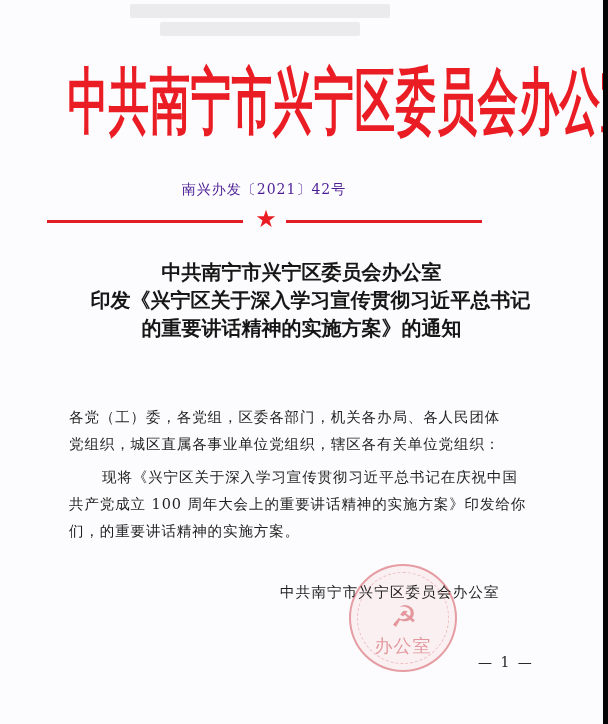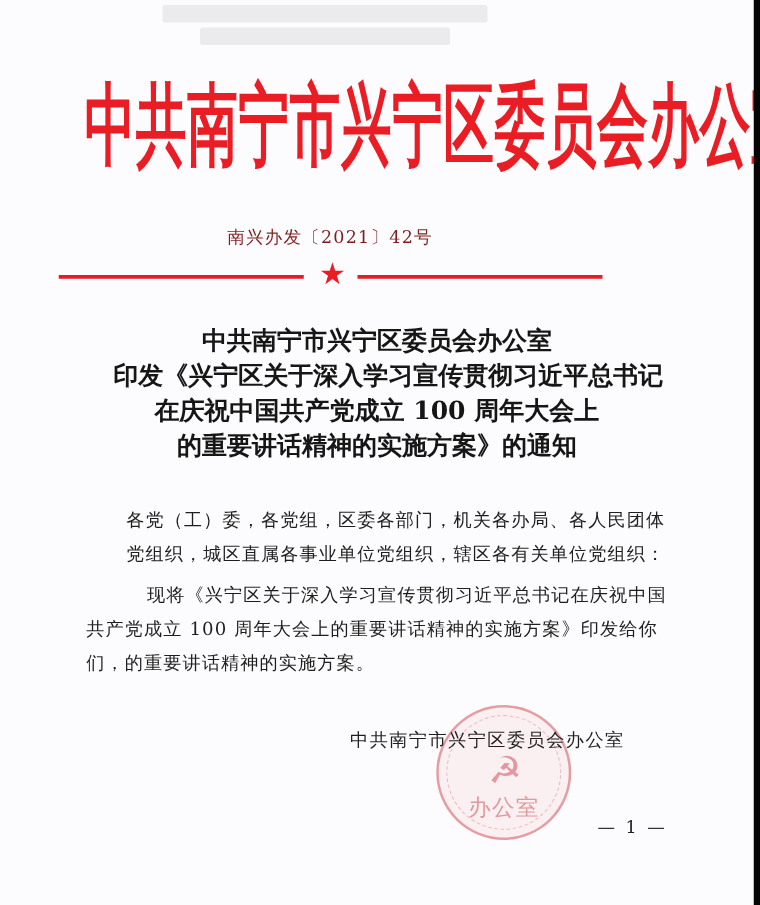--- a/index.html
+++ b/index.html
@@ -69,21 +69,21 @@
     text-align: center;
   }
 
   .doc-number {
     position: absolute;
     left: 0;
     width: 528px;
     top: 181px;
     text-align: center;
     font-size: 14px;
-    color: #7f1d1d;
+    color: #4c1d95;
     letter-spacing: 1px;
   }
 
   .red-rule {
     position: absolute;
     top: 220px;
     height: 3px;
     background: #e21d25;
   }
   .red-rule.left { left: 47px; width: 196px; }
@@ -118,23 +118,23 @@
 
   .body-text {
     position: absolute;
     left: 69px;
     width: 480px;
     color: #1e1e1e;
     font-size: 14.5px;
     line-height: 27px;
     letter-spacing: 0.9px;
   }
-  .salutation { top: 404px; margin-left: 32px; }
+  .salutation { top: 404px; }
   .content { top: 464px; }
-  .indent { text-indent: 33px; text-align: center; }
+  .indent { text-indent: 33px; }
   .body-text div { white-space: nowrap; }
 
   .stamp {
     position: absolute;
     left: 349px;
     top: 564px;
     width: 108px;
     height: 108px;
     border-radius: 50%;
     border: 2px solid rgba(214, 90, 98, 0.55);
@@ -231,21 +231,20 @@
 
   <div class="doc-number">南兴办发〔2021〕42号</div>
 
   <div class="red-rule left"></div>
   <div class="star">★</div>
   <div class="red-rule right"></div>
 
   <div class="title-block">
     <div>中共南宁市兴宁区委员会办公室</div>
     <div class="t2">印发《兴宁区关于深入学习宣传贯彻习近平总书记</div>
-    <div>在庆祝中国共产党成立 100 周年大会上</div>
     <div>的重要讲话精神的实施方案》的通知</div>
   </div>
 
   <div class="body-text salutation">
     <div>各党（工）委，各党组，区委各部门，机关各办局、各人民团体</div>
     <div>党组织，城区直属各事业单位党组织，辖区各有关单位党组织：</div>
   </div>
 
   <div class="body-text content">
     <div class="indent">现将《兴宁区关于深入学习宣传贯彻习近平总书记在庆祝中国</div>

